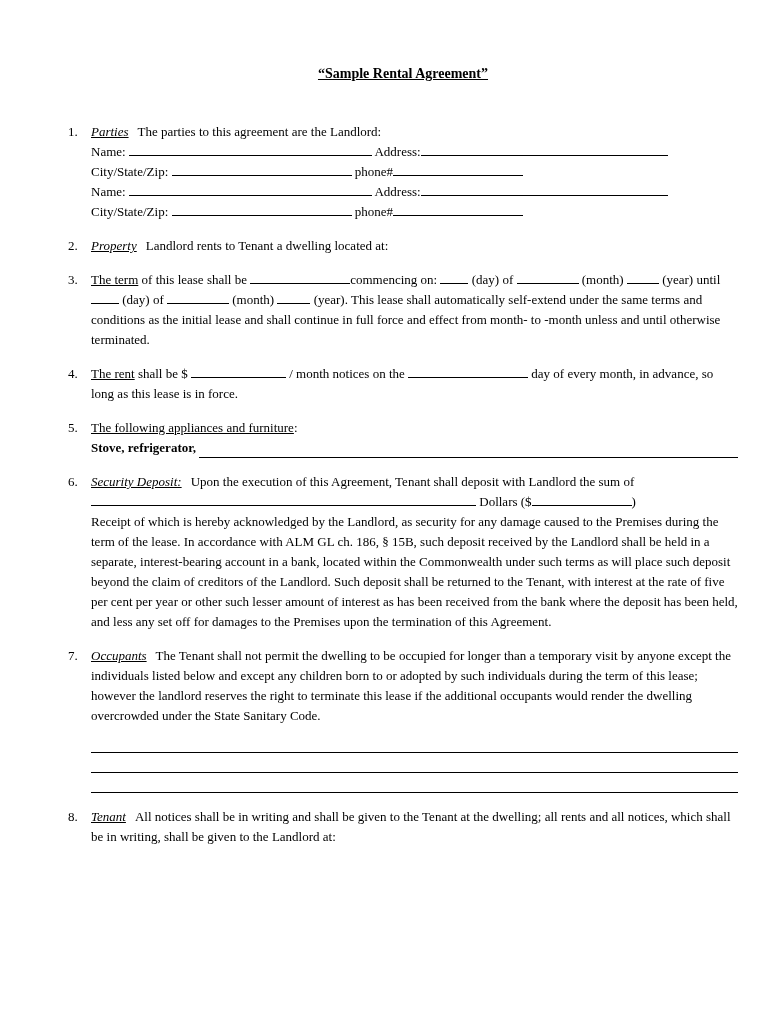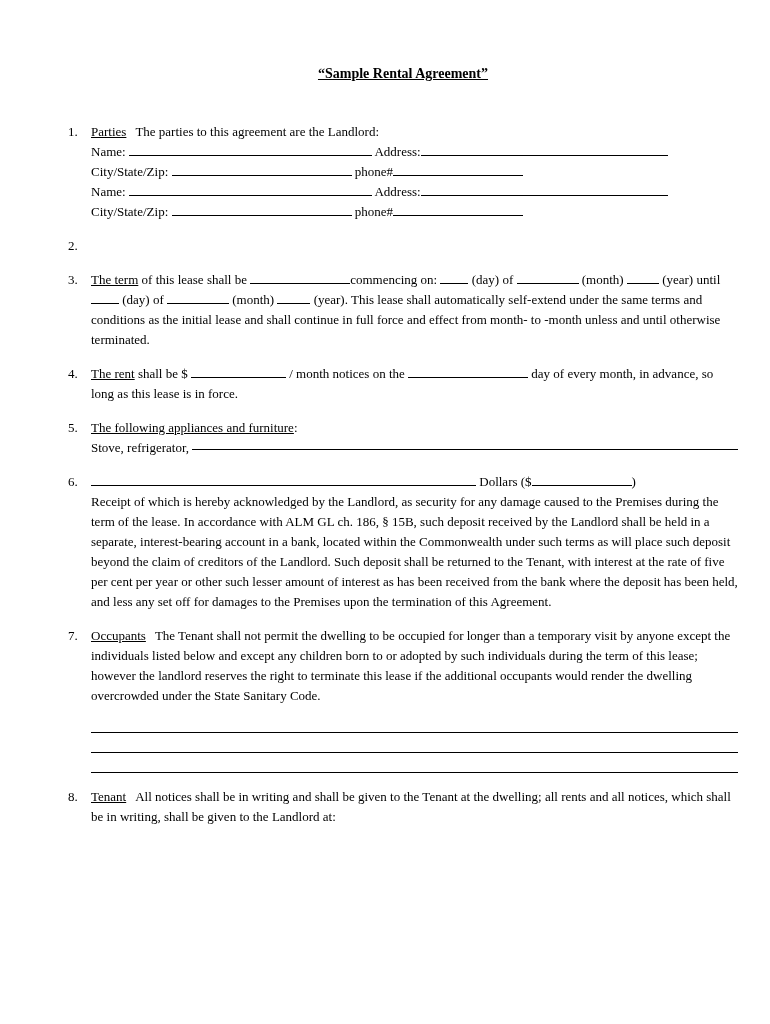--- a/index.html
+++ b/index.html
@@ -19,28 +19,28 @@
     text-align: center;
     font-weight: bold;
     font-size: 14px;
     margin-bottom: 38px;
   }
   .title span { text-decoration: underline; }
   .item { display: flex; margin-bottom: 14px; }
   .num { width: 23px; flex: none; }
   .content { flex: 1; min-width: 0; }
   .u { text-decoration: underline; }
-  .lead { margin-right: 9px; }
+  .lead { margin-right: 9px; font-style: italic; }
   .blank {
     display: inline-block;
     border-bottom: 1px solid #000;
     height: 12px;
     vertical-align: baseline;
   }
-  .flexline { display: flex; align-items: flex-start; }
+  .flexline { display: flex; align-items: flex-end; font-weight: bold; }
   .flexline .grow { flex: 1; }
   .fill-rows { margin-top: 7px; }
   .fill-row { height: 20px; border-bottom: 1px solid #000; }
 </style>
 </head>
 <body>
 
 <div class="page">
 
   <div class="title"><span>“Sample Rental Agreement”</span></div>
@@ -52,20 +52,21 @@
       <div class="line"><span>Name:</span> <span class="blank" style="width:243px"></span> <span>Address:</span><span class="blank" style="width:247px"></span></div>
       <div class="line"><span>City/State/Zip:</span> <span class="blank" style="width:180px"></span> <span>phone#</span><span class="blank" style="width:130px"></span></div>
       <div class="line"><span>Name:</span> <span class="blank" style="width:243px"></span> <span>Address:</span><span class="blank" style="width:247px"></span></div>
       <div class="line"><span>City/State/Zip:</span> <span class="blank" style="width:180px"></span> <span>phone#</span><span class="blank" style="width:130px"></span></div>
     </div>
   </div>
 
   <div class="item">
     <div class="num">2.</div>
     <div class="content">
+      <div class="line"><span class="u lead">Property</span><span>Landlord rents to Tenant a dwelling located at:</span></div>
     </div>
   </div>
 
   <div class="item">
     <div class="num">3.</div>
     <div class="content">
       <span class="u">The term</span> <span>of this lease shall be</span> <span class="blank" style="width:100px"></span><span>commencing on:</span> <span class="blank" style="width:28px"></span> <span>(day) of</span> <span class="blank" style="width:62px"></span> <span>(month)</span> <span class="blank" style="width:32px"></span> <span>(year) until</span> <span class="blank" style="width:28px"></span> <span>(day) of</span> <span class="blank" style="width:62px"></span> <span>(month)</span> <span class="blank" style="width:33px"></span> <span>(year). This lease shall automatically self-extend under the same terms and conditions as the initial lease and shall continue in full force and effect from month- to -month unless and until otherwise terminated.</span>
     </div>
   </div>
 
@@ -80,20 +81,21 @@
     <div class="num">5.</div>
     <div class="content">
       <div class="line"><span class="u">The following appliances and furniture</span><span>:</span></div>
       <div class="line flexline"><span>Stove, refrigerator,</span>&nbsp;<span class="blank grow"></span></div>
     </div>
   </div>
 
   <div class="item">
     <div class="num">6.</div>
     <div class="content">
+      <div class="line"><span class="u lead">Security Deposit:</span><span>Upon the execution of this Agreement, Tenant shall deposit with Landlord the sum of</span></div>
       <div class="line"><span class="blank" style="width:385px"></span> <span>Dollars ($</span><span class="blank" style="width:100px"></span><span>)</span></div>
       <div class="line"><span>Receipt of which is hereby acknowledged by the Landlord, as security for any damage caused to the Premises during the term of the lease. In accordance with ALM GL ch. 186, § 15B, such deposit received by the Landlord shall be held in a separate, interest-bearing account in a bank, located within the Commonwealth under such terms as will place such deposit beyond the claim of creditors of the Landlord. Such deposit shall be returned to the Tenant, with interest at the rate of five per cent per year or other such lesser amount of interest as has been received from the bank where the deposit has been held, and less any set off for damages to the Premises upon the termination of this Agreement.</span></div>
     </div>
   </div>
 
   <div class="item">
     <div class="num">7.</div>
     <div class="content">
       <div class="line"><span class="u lead">Occupants</span><span>The Tenant shall not permit the dwelling to be occupied for longer than a temporary visit by anyone except the individuals listed below and except any children born to or adopted by such individuals during the term of this lease; however the landlord reserves the right to terminate this lease if the additional occupants would render the dwelling overcrowded under the State Sanitary Code.</span></div>
       <div class="fill-rows">

